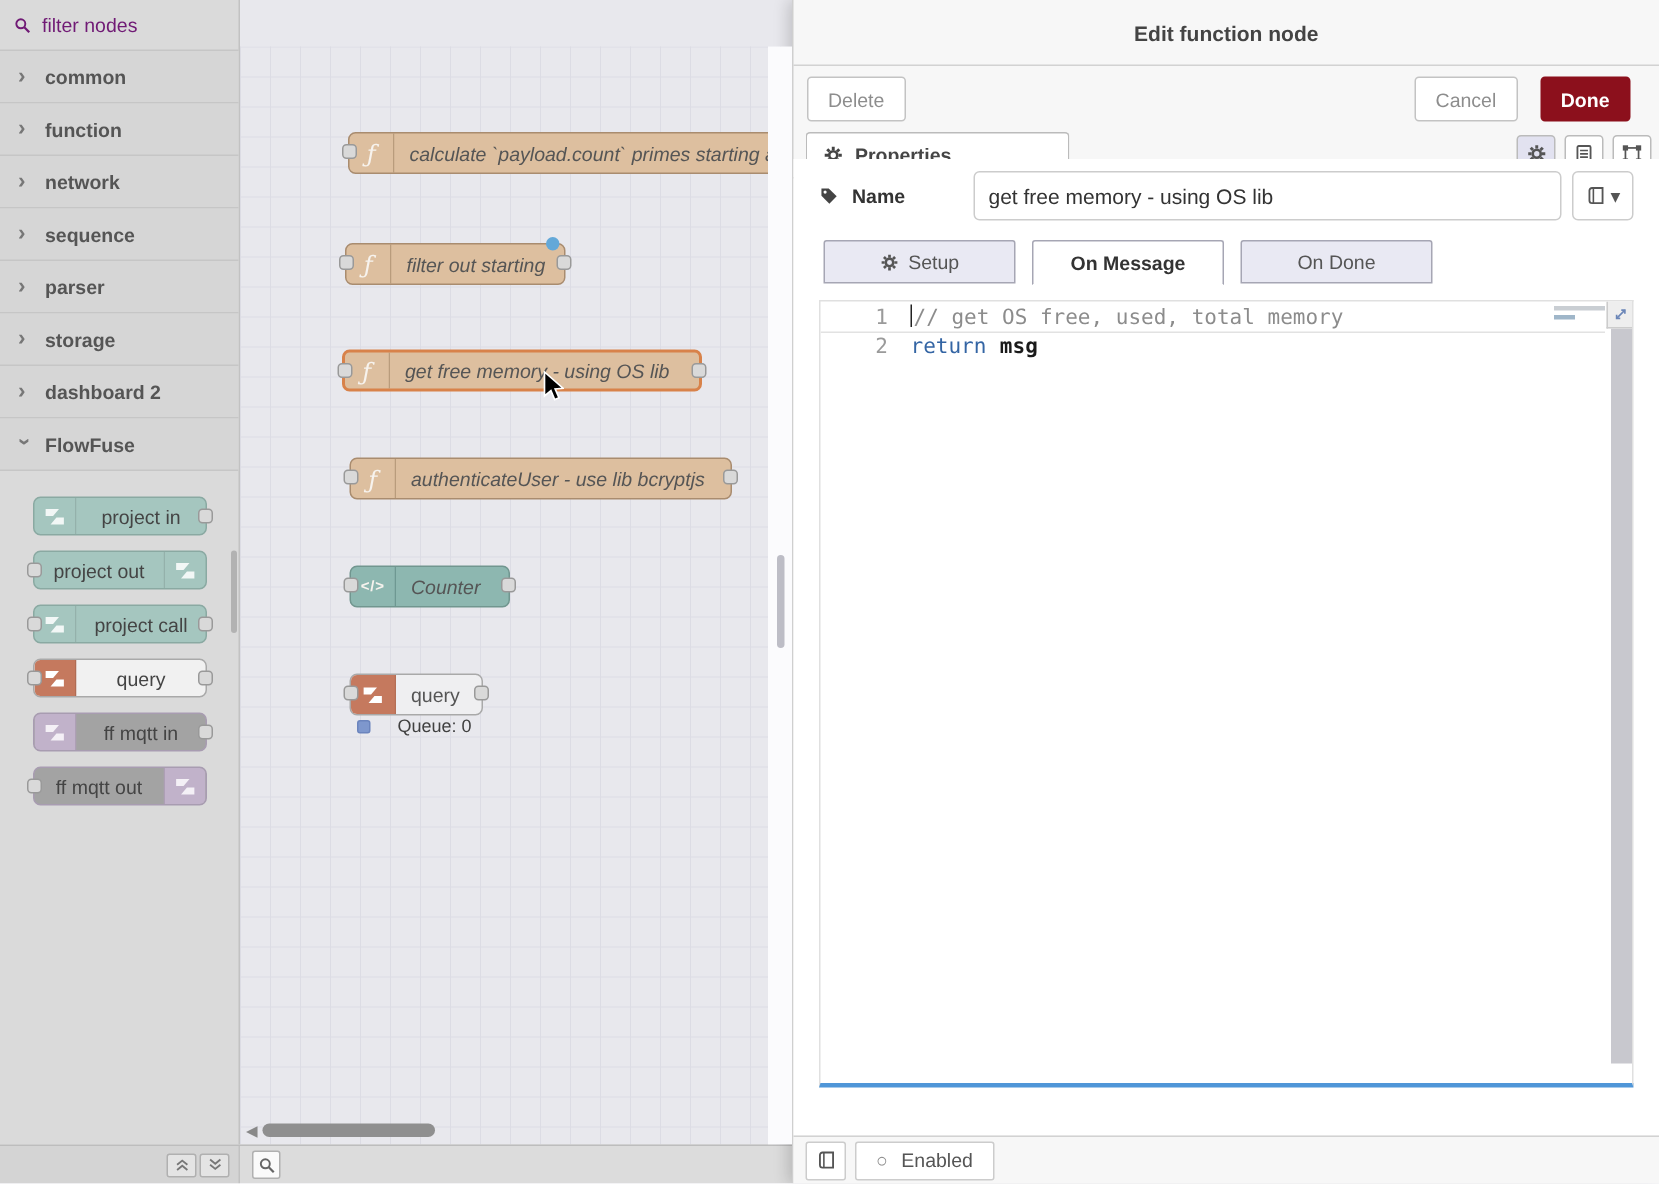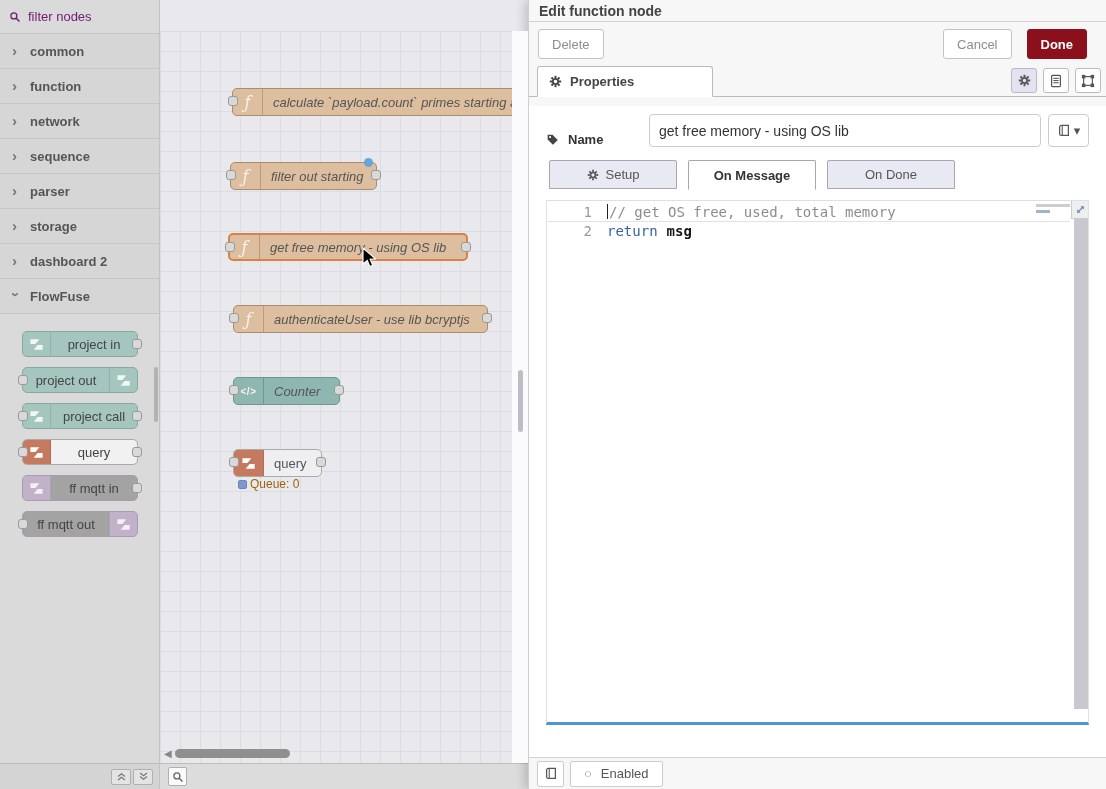--- a/index.html
+++ b/index.html
@@ -41,48 +41,48 @@
   .cnode .fglyph { font-family: "DejaVu Serif", serif; font-style: italic; font-size: 16px; }
   .cnode .cglyph { font-size: 10px; font-weight: bold; letter-spacing: 0.5px; }
   .cnode .nlabel { flex: 1; padding: 0 10px; white-space: nowrap; }
   .cnode .nlabel.it { font-style: italic; }
   .cnode.selected { border: 2px solid #d8824a; }
   .cnode.tealn { background: #8db7b0; border-color: #71968f; }
   .cnode.tealn .nicon { border-right-color: rgba(20,60,55,0.25); }
   .cnode.queryn { background: #efeff1; border-color: #a9a9a9; }
   .cnode.queryn .nicon { background: #c5795e; border-right-color: rgba(0,0,0,0.08); }
   .cnode .bluedot { position: absolute; right: 3px; top: -5px; }
-  .nstatus { position: absolute; display: flex; align-items: center; gap: 3px; color: #a16207; font-size: 12px; }
+  .nstatus { position: absolute; display: flex; align-items: center; gap: 18px; color: #404040; font-size: 12px; }
   .nstatus .sq { width: 9px; height: 9px; background: #7e97cd; border: 1px solid #6b84bd; border-radius: 2px; }
   .vtrack { position: absolute; right: 0; top: 31px; bottom: 0; width: 16px; background: #fbfbfd; z-index: 5; }
   .vthumb { position: absolute; right: 5px; top: 339px; width: 5px; height: 62px; background: #bdbdc6; border-radius: 3px; }
   .hscroll-arrow { position: absolute; left: 4px; top: 748px; color: #888; font-size: 10px; }
   .hthumb { position: absolute; left: 15px; top: 749px; width: 115px; height: 9px; background: #8f8f8f; border-radius: 5px; }
 
   
   .footer { position: absolute; left: 0; top: 763px; width: 528px; height: 26px; display: flex; background: #dcdcdc; border-top: 1px solid #bdbdbd; }
   .pal-footer { width: 160px; height: 100%; background: #d4d4d4; border-right: 1px solid #c2c2c2; display: flex; align-items: center; justify-content: flex-end; gap: 2px; padding: 0 6px; }
   .mini-btn { width: 20px; height: 16px; background: #e4e4e4; border: 1px solid #b0b0b0; border-radius: 2px; display: flex; align-items: center; justify-content: center; color: #777; }
   .cv-footer { flex: 1; display: flex; align-items: center; padding: 0 8px; }
   .zoom-btn { width: 19px; height: 19px; background: #fafafa; border: 1px solid #b0b0b0; border-radius: 2px; display: flex; align-items: center; justify-content: center; color: #666; }
 
   
   .tray { position: absolute; left: 528px; top: 0; width: 578px; height: 789px; background: #f7f7f7; border-left: 1px solid #cfcfcf; box-shadow: -3px 0 10px rgba(0,0,0,0.18); }
-  .tray-header { height: 22px; display: flex; align-items: center; padding: 0 10px; border-bottom: 1px solid #d2d2d2; font-size: 14px; font-weight: bold; color: #444; }
+  .tray-header { height: 44px; display: flex; align-items: center; padding: 0 10px; border-bottom: 1px solid #d2d2d2; font-size: 14px; font-weight: bold; color: #444; justify-content: center; }
   .tray-toolbar { height: 44px; display: flex; align-items: center; padding: 0 9px; }
   .btn { height: 30px; padding: 0 13px; background: #fff; border: 1px solid #c3c3c3; border-radius: 3px; color: #8d8d8d; display: flex; align-items: center; justify-content: center; cursor: default; }
   .btn.done { background: #8C101C; border-color: #8C101C; color: #fff; font-weight: bold; margin-left: 15px; margin-right: 10px; }
   .btn.cancel { margin-left: auto; }
   .props-row { position: relative; height: 31px; border-bottom: 1px solid #bbb; }
   .props-tab { position: absolute; left: 8px; bottom: -1px; width: 176px; height: 31px; background: #fff; border: 1px solid #bbb; border-bottom: 1px solid #fff; border-radius: 3px 3px 0 0; display: flex; align-items: center; gap: 8px; padding: 0 11px; font-weight: bold; color: #454545; }
   .props-icons { position: absolute; right: 5px; bottom: 3px; display: flex; gap: 6px; }
   .icon-btn { width: 26px; height: 25px; background: #fff; border: 1px solid #bbb; border-radius: 3px; display: flex; align-items: center; justify-content: center; color: #555; }
   .icon-btn.active { background: #e2e2f0; }
   .form { position: absolute; left: 0; top: 106px; right: 0; bottom: 32px; background: #fff; padding: 8px 17px 0 17px; }
-  .name-row { display: flex; align-items: flex-end; }
+  .name-row { display: flex; align-items: center; }
   .name-label { width: 103px; display: flex; align-items: center; gap: 9px; color: #333; font-weight: bold; }
   .name-input { flex: 1; height: 33px; border: 1px solid #ccc; border-radius: 4px; padding: 0 9px; font-size: 14px; color: #333; font-family: "Liberation Sans", sans-serif; outline: none; margin-right: 7px; }
   .lib-btn { width: 41px; height: 33px; background: #fff; border: 1px solid #ccc; border-radius: 4px; display: flex; align-items: center; justify-content: center; gap: 3px; color: #555; }
   .ftabs { display: flex; gap: 11px; margin-top: 13px; padding-left: 3px; }
   .ftab { width: 128px; height: 29px; background: #e9e9f3; border: 1px solid #a6a6b4; border-radius: 2px 2px 0 0; display: flex; align-items: center; justify-content: center; gap: 7px; color: #555; }
   .ftab.active { background: #fff; border-bottom-color: #fff; height: 30px; margin-bottom: -1px; font-weight: bold; color: #333; }
   .editor { position: relative; margin-top: 11px; height: 525px; background: #fff; border: 1px solid #e0e0e0; border-bottom: 3px solid #4f96d8; font-family: "DejaVu Sans Mono", monospace; font-size: 14px; overflow: hidden; }
   .eline { display: flex; height: 19px; line-height: 19px; margin-right: 18px; }
   .eline.first { margin-top: 2px; }
   .eline.current { border-bottom: 1px solid #e2e2e2; }

